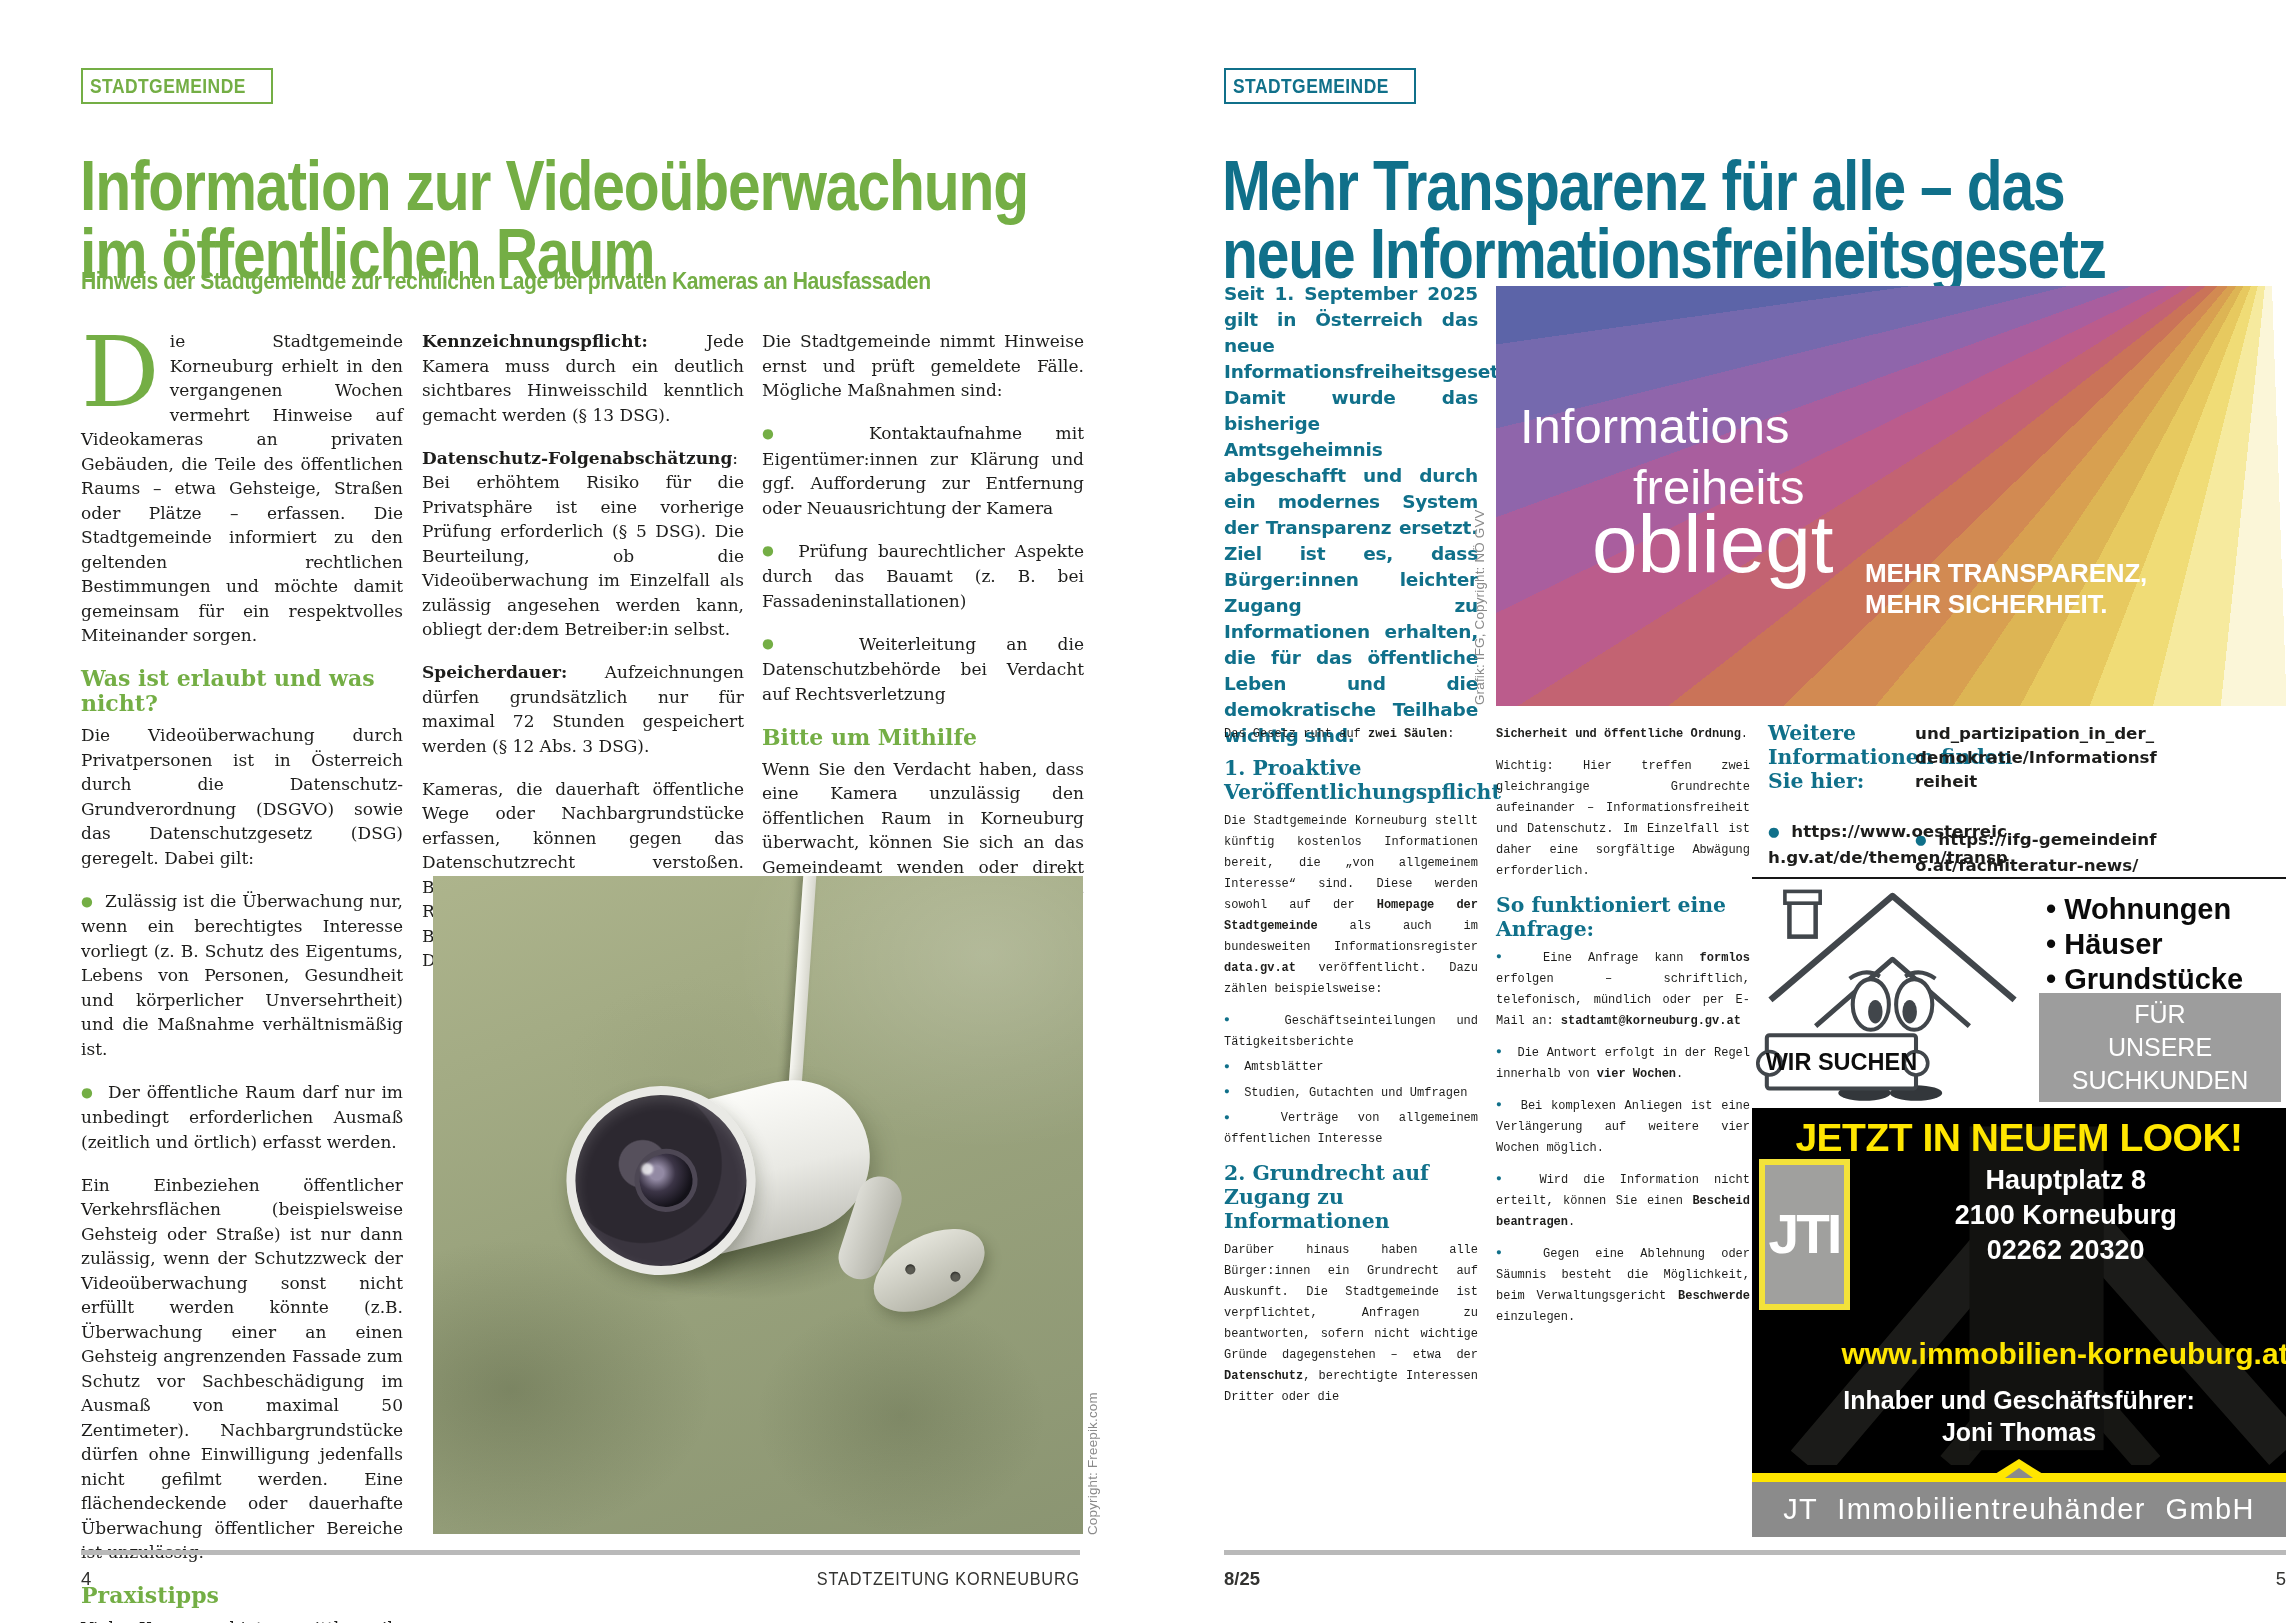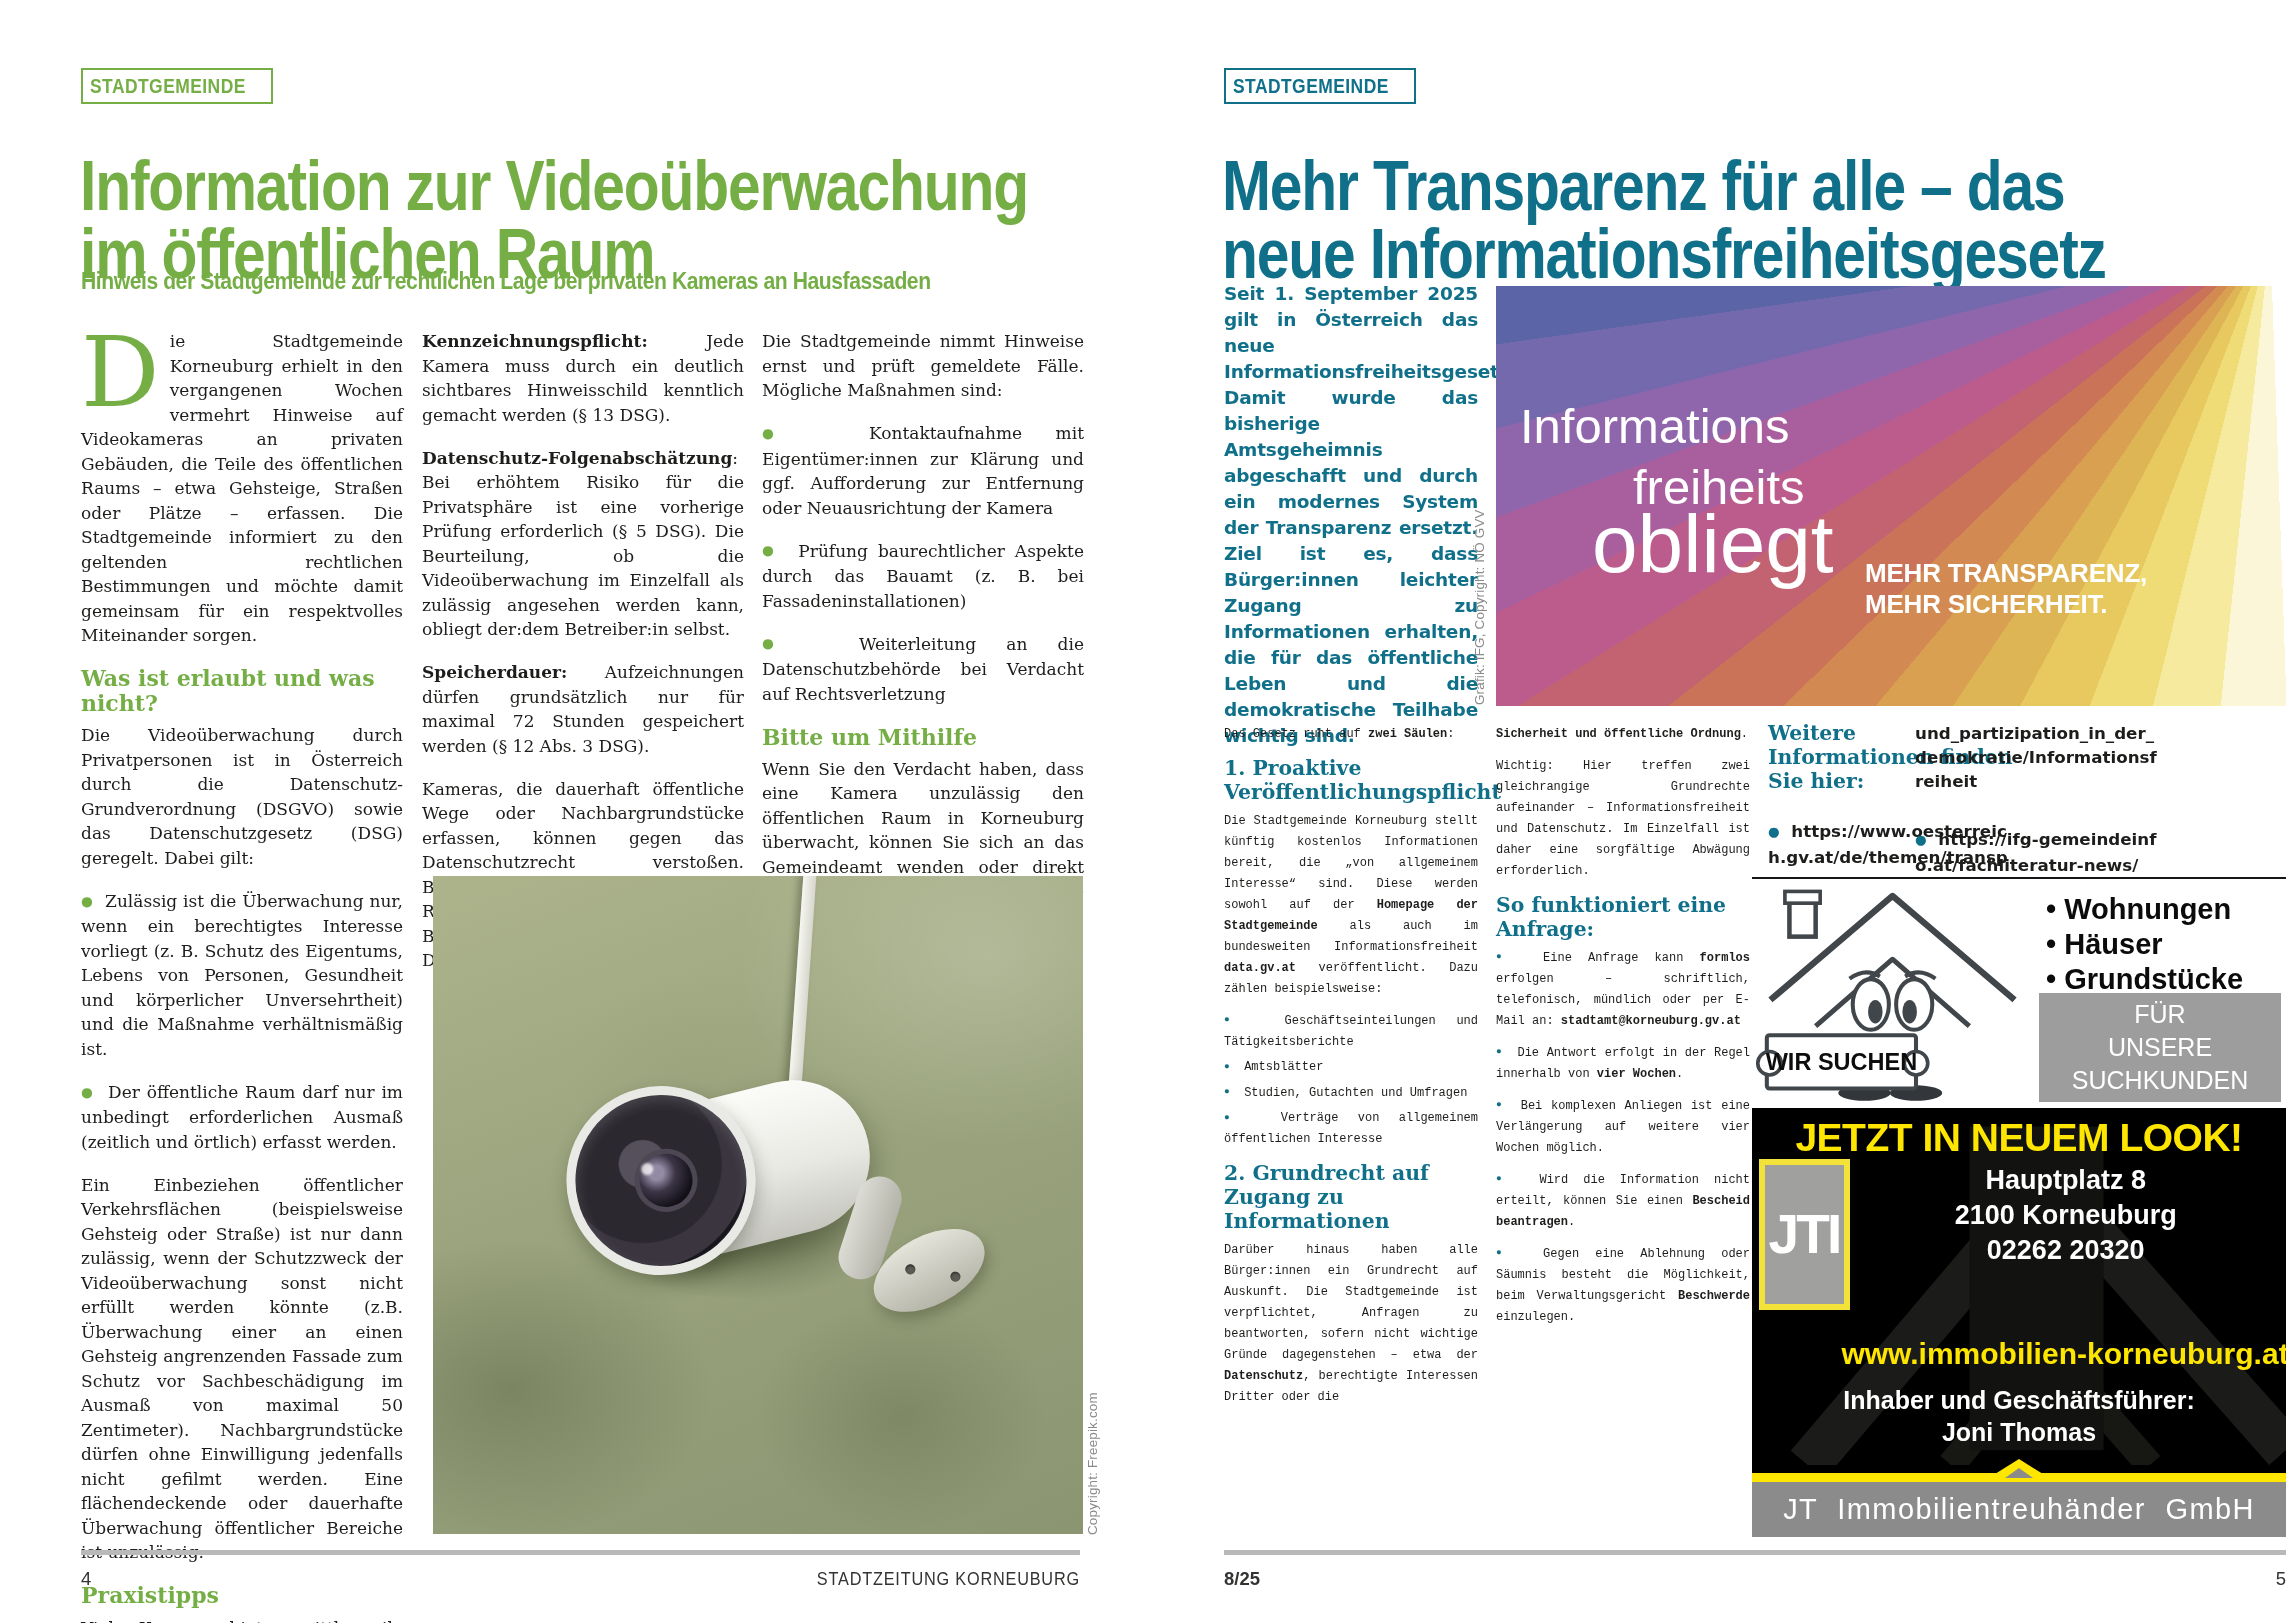--- a/index.html
+++ b/index.html
@@ -188,21 +188,21 @@
       <div class="ifg-tag">
         <span>MEHR TRANSPARENZ,</span><br>
         <span>MEHR SICHERHEIT.</span>
       </div>
     </figure>
     <div class="vcap" style="left:1473px;top:471px;height:234px;">Grafik: IFG, Copyright: NÖ GVV</div>
 
     <div class="col" style="left:1224px;top:724px;width:254px;">
       <p class="rbody"><span>Das Gesetz ruht auf </span><b>zwei Säulen</b><span>:</span></p>
       <h3 class="rh3 teal">1. Proaktive Veröffentlichungspflicht</h3>
-      <p class="rbody"><span>Die Stadtgemeinde Korneuburg stellt künftig kostenlos Informationen bereit, die „von allgemeinem Interesse“ sind. Diese werden sowohl auf der </span><b>Homepage der Stadtgemeinde</b><span> als auch im bundesweiten Informationsfreiheit </span><b>data.gv.at</b><span> veröffentlicht. Dazu zählen beispielsweise:</span></p>
+      <p class="rbody"><span>Die Stadtgemeinde Korneuburg stellt künftig kostenlos Informationen bereit, die „von allgemeinem Interesse“ sind. Diese werden sowohl auf der </span><b>Homepage der Stadtgemeinde</b><span> als auch im bundesweiten Informationsregister </span><b>data.gv.at</b><span> veröffentlicht. Dazu zählen beispielsweise:</span></p>
       <p class="rbody" style="margin-bottom:4.6px;"><span class="dot teal">●</span>&nbsp;&nbsp;<span>Geschäftseinteilungen und Tätigkeitsberichte</span></p>
       <p class="rbody" style="margin-bottom:4.6px;"><span class="dot teal">●</span>&nbsp;&nbsp;<span>Amtsblätter</span></p>
       <p class="rbody" style="margin-bottom:4.6px;"><span class="dot teal">●</span>&nbsp;&nbsp;<span>Studien, Gutachten und Umfragen</span></p>
       <p class="rbody"><span class="dot teal">●</span>&nbsp;&nbsp;<span>Verträge von allgemeinem öffentlichen Interesse</span></p>
       <h3 class="rh3 teal">2. Grundrecht auf Zugang zu Informationen</h3>
       <p class="rbody"><span>Darüber hinaus haben alle Bürger:innen ein Grundrecht auf Auskunft. Die Stadtgemeinde ist verpflichtet, Anfragen zu beantworten, sofern nicht wichtige Gründe dagegenstehen – etwa der </span><b>Datenschutz</b><span>, berechtigte Interessen Dritter oder die</span></p>
     </div>
 
     <div class="col" style="left:1496px;top:724px;width:254px;">
       <p class="rbody"><b>Sicherheit und öffentliche Ordnung</b><span>.</span></p>

